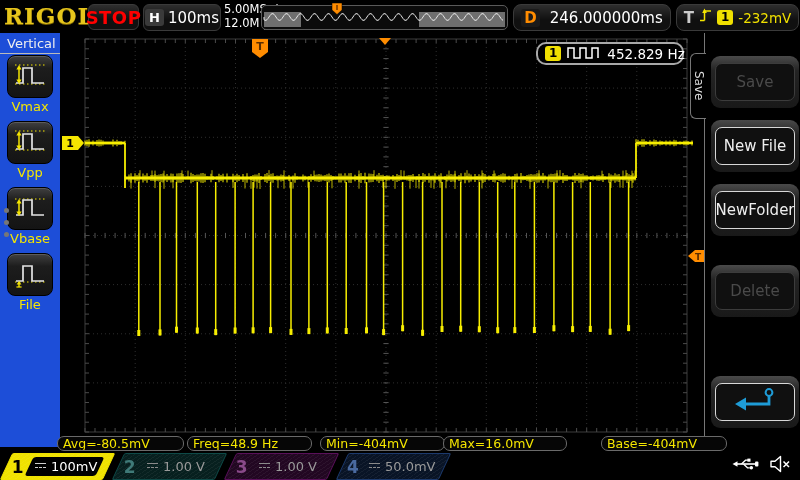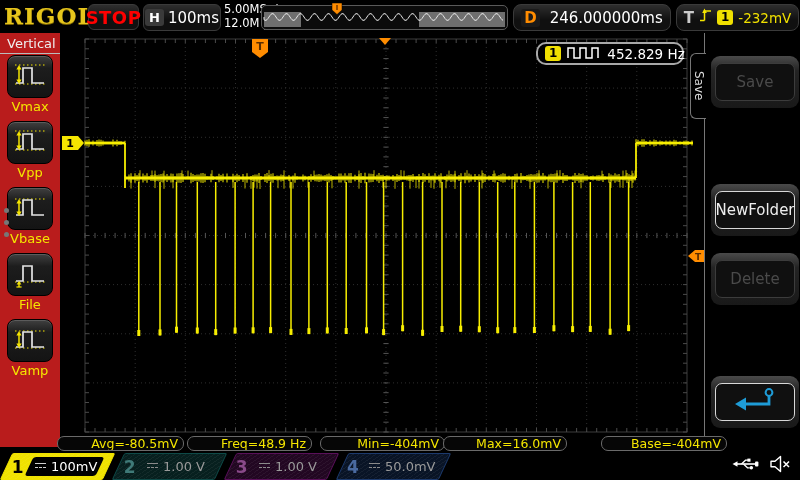--- a/index.html
+++ b/index.html
@@ -31,21 +31,21 @@
   #dbox .dletter{color:#ff8c00;font-weight:bold;font-size:15px;background:#1a1a1a;
                  padding:0 3px;border-radius:3px;}
   #dbox .dval{color:#fff;font-size:15px;}
   #tbox{left:676px;top:4px;width:121px;height:25px;gap:5px;border-radius:8px;}
   #tbox .tletter{color:#ccc;font-weight:bold;font-size:15px;}
   .chbadge{background:#f0e000;color:#000;font-weight:bold;font-size:12px;border-radius:3px;
            padding:0 4px;line-height:15px;}
   #tbox .tlevel{color:#f0e000;font-size:13.5px;}
 
   
-  #sidebar{left:0;top:33px;width:60px;height:414px;background:#b91c1c;border-right:1px solid #8a8a8a;}
+  #sidebar{left:0;top:33px;width:60px;height:414px;background:#1d4ed8;border-right:1px solid #8a8a8a;}
   #sidebar .title{display:inline-block;color:#eee;font-size:13px;padding:3px 7px 2px 7px;
                   border-bottom:1px solid #bbb;}
   .vitem{width:60px;height:65px;text-align:center;}
   .vbtn{width:44px;height:41px;margin:1px auto 0 auto;border-radius:8px;cursor:pointer;
         background:linear-gradient(180deg,#404040,#1d1d1d 30%,#141414);
         border:1px solid #000;box-shadow:inset 0 1px 0 #5c5c5c;
         display:flex;align-items:center;justify-content:center;}
   .vlabel{color:#f5e600;font-size:13px;margin-top:1px;}
   #page-dots{left:4px;top:168px;}
   #page-dots i{display:block;width:5px;height:5px;border-radius:50%;background:#777;margin:7px 0;}
@@ -64,21 +64,21 @@
   .mslot{position:absolute;left:6px;width:88px;height:52px;border-radius:9px;
          background:linear-gradient(180deg,#4a4a4a,#242424 28%,#191919);cursor:pointer;}
   .mslot .inner{position:absolute;left:4px;right:4px;top:7px;bottom:7px;border-radius:7px;
                 background:#101010;border:1.5px solid #d8d8d8;display:flex;align-items:center;
                 justify-content:center;color:#eee;font-size:15px;white-space:nowrap;}
   .mslot.disabled .inner{border-color:#3c3c3c;color:#4a4a4a;}
 
   
   .meas{position:absolute;top:436px;height:15px;background:#060606;border:1px solid #6a6a6a;
         border-radius:7px;color:#f5e600;font-size:12.5px;line-height:14px;padding:0 5px;
-        box-sizing:border-box;white-space:nowrap;overflow:hidden;text-align:right;}
+        box-sizing:border-box;white-space:nowrap;overflow:hidden;}
 
   
   #chanbar{left:0;top:452px;width:800px;height:28px;background:#000;display:flex;align-items:center;}
   .chan{position:relative;width:101px;height:25px;margin-right:9px;transform:skewX(-25deg);
         border:1px solid;border-radius:2px;display:flex;align-items:center;cursor:pointer;
         background-image:repeating-linear-gradient(135deg,transparent 0 3px,rgba(255,255,255,0.05) 3px 4px);}
   .chan .num{transform:skewX(25deg);font-size:17px;font-weight:bold;width:22px;text-align:center;}
   .chan .scalebox{flex:1;height:19px;margin-right:8px;border-radius:3px;display:flex;
                   align-items:center;gap:5px;padding-left:6px;}
   .chan .scalebox .txt{transform:skewX(25deg);font-size:13px;}
@@ -184,33 +184,20 @@
       <div class="vbtn">
           <span><svg width="36" height="32" viewBox="0 0 34 32">
               <path d="M2 25 H32" stroke="#f5e600" stroke-width="1" stroke-dasharray="1.5 2.5" fill="none"></path>
               <path d="M3 24 H10 V9 H19 V24 H31" stroke="#e4e4e4" stroke-width="1.7" fill="none"></path>
               <path d="M6 30 V25" stroke="#f5e600" stroke-width="1.4"></path>
  <path d="M3.6 27.5 L6 24 L8.4 27.5 Z" fill="#f5e600"></path>
  <path d="M3.4 30 H8.6" stroke="#f5e600" stroke-width="1.2"></path>
             </svg></span>
         </div>
       <div class="vlabel">File</div>
-    </div>
-    <div class="vitem">
-      <div class="vbtn">
-          <span><svg width="36" height="32" viewBox="0 0 34 32">
-              <path d="M2 8 H32" stroke="#f5e600" stroke-width="1" stroke-dasharray="1.5 2.5" fill="none"></path>
-              <path d="M2 25 H32" stroke="#f5e600" stroke-width="1" stroke-dasharray="1.5 2.5" fill="none"></path>
-              <path d="M3 24 H10 V9 H19 V24 H31" stroke="#e4e4e4" stroke-width="1.7" fill="none"></path>
-              <path d="M6 11 V22" stroke="#f5e600" stroke-width="1.5"></path>
- <path d="M3.4 12.5 L6 8 L8.6 12.5 Z" fill="#f5e600"></path>
- <path d="M3.4 20.5 L6 25 L8.6 20.5 Z" fill="#f5e600"></path>
-            </svg></span>
-        </div>
-      <div class="vlabel">Vamp</div>
     </div>
   </div>
   <div id="page-dots" class="abs">
       <i></i>
       <i></i>
       <i></i>
     </div>
 </div>
 
 <div id="scope" class="abs">
@@ -616,24 +603,27 @@
         </svg></span>
     <span class="fval">452.829 Hz</span>
   </div>
 </div>
 
 <div id="rightmenu" class="abs">
   <div id="savetab">Save</div>
   <div class="mslot disabled" style="top:23px">
       <div class="inner">Save</div>
     </div>
+  <div class="mslot" style="top:87px">
+      <div class="inner">New File</div>
+    </div>
   <div class="mslot" style="top:151px">
       <div class="inner">NewFolder</div>
     </div>
-  <div class="mslot disabled" style="top:220px">
+  <div class="mslot disabled" style="top:232px">
       <div class="inner">Delete</div>
     </div>
   <div class="mslot" style="top:343px">
       <div class="inner">
         <span><svg width="46" height="28" viewBox="0 0 46 28">
             <circle cx="37" cy="6.5" r="3.4" fill="none" stroke="#1e9cd7" stroke-width="2"></circle>
             <path d="M37 10 V18 H13" fill="none" stroke="#1e9cd7" stroke-width="2.8"></path>
             <path d="M14 11.5 V24.5 L3 18 Z" fill="#1e9cd7"></path>
           </svg></span>
       </div>

